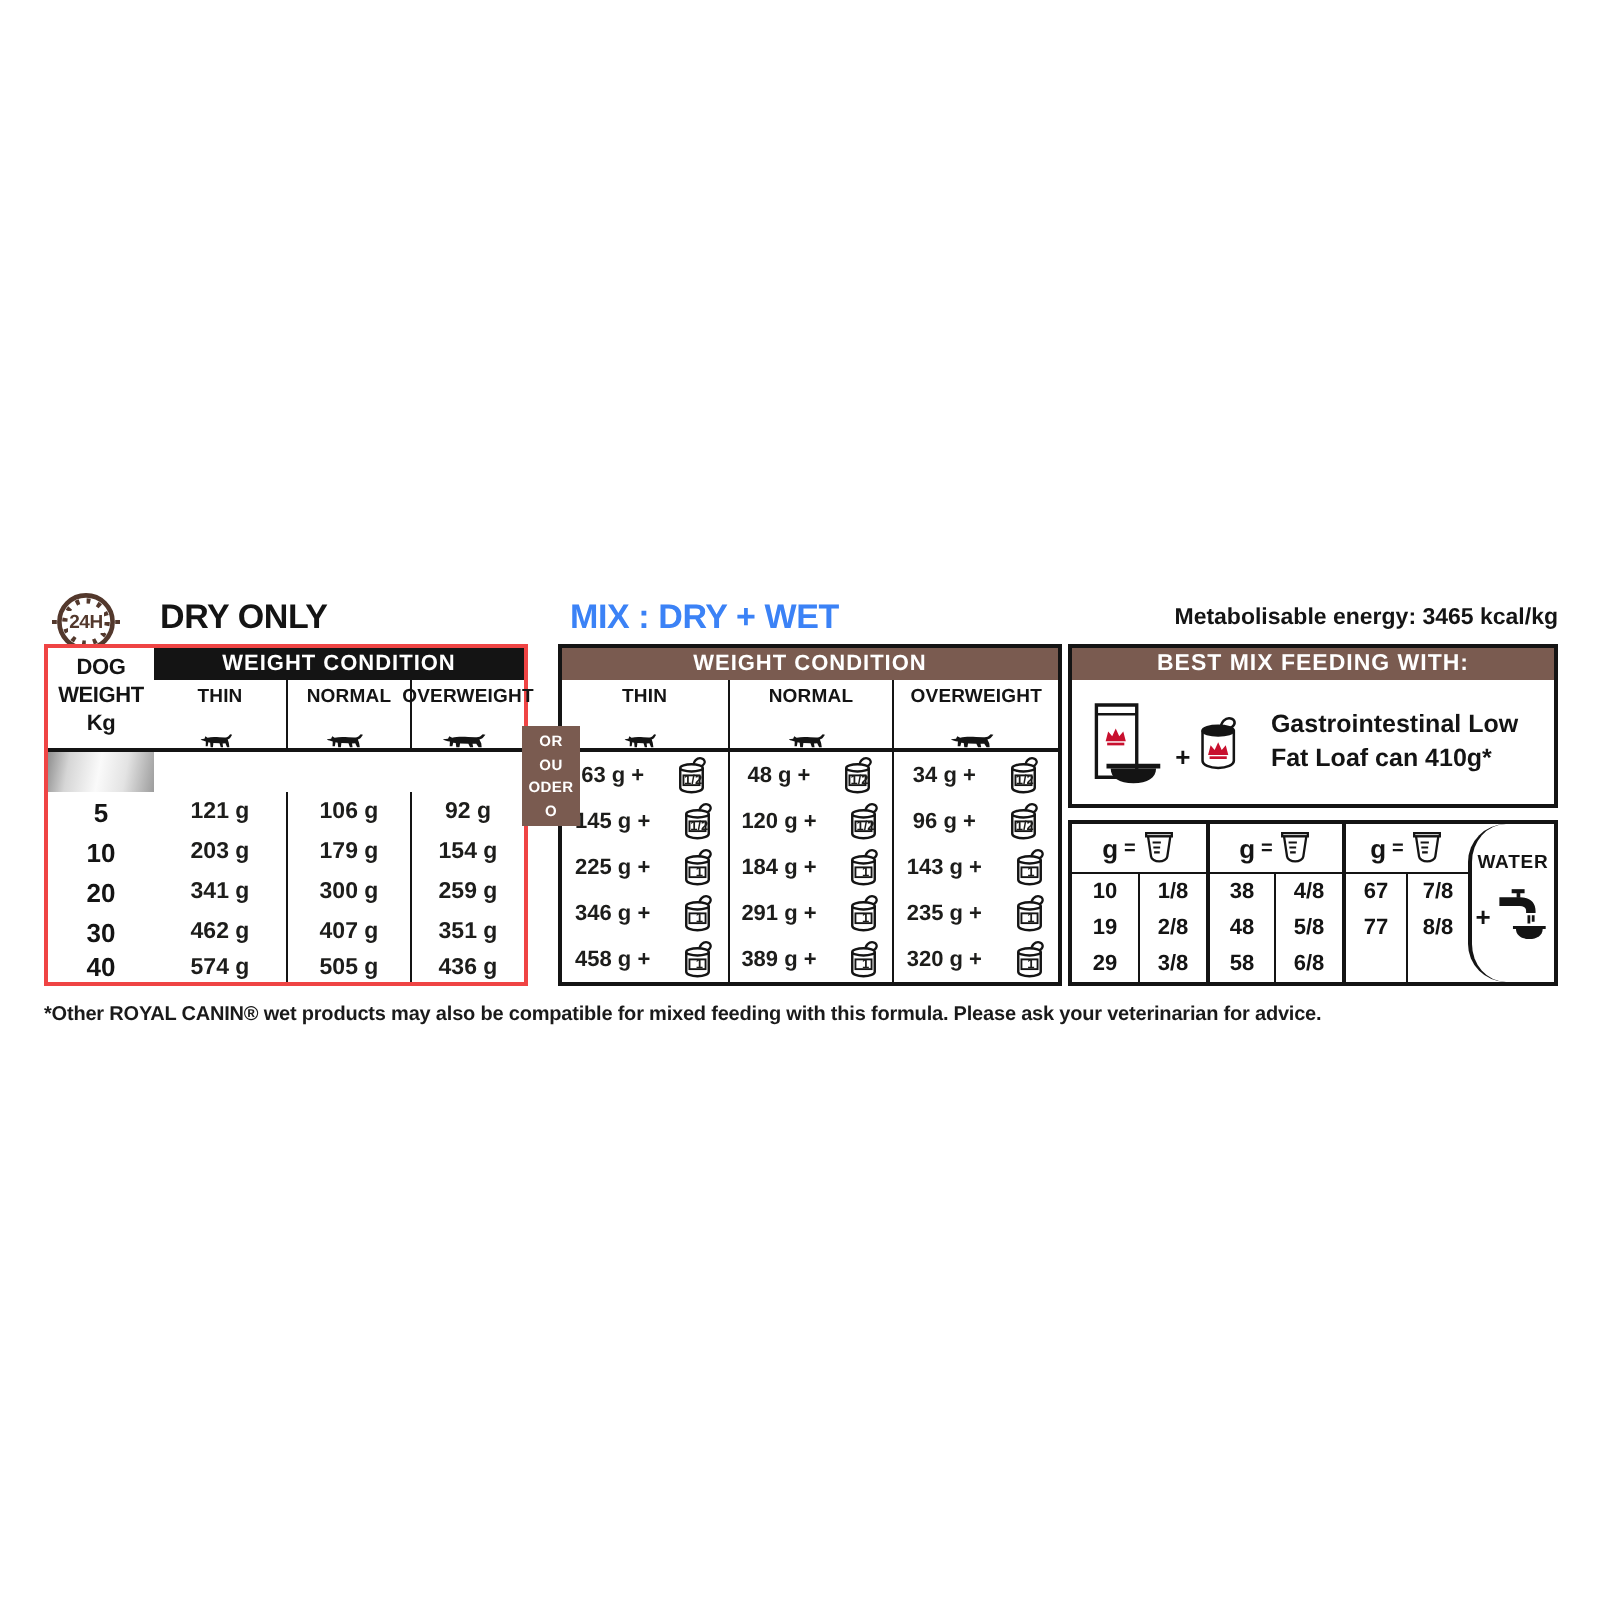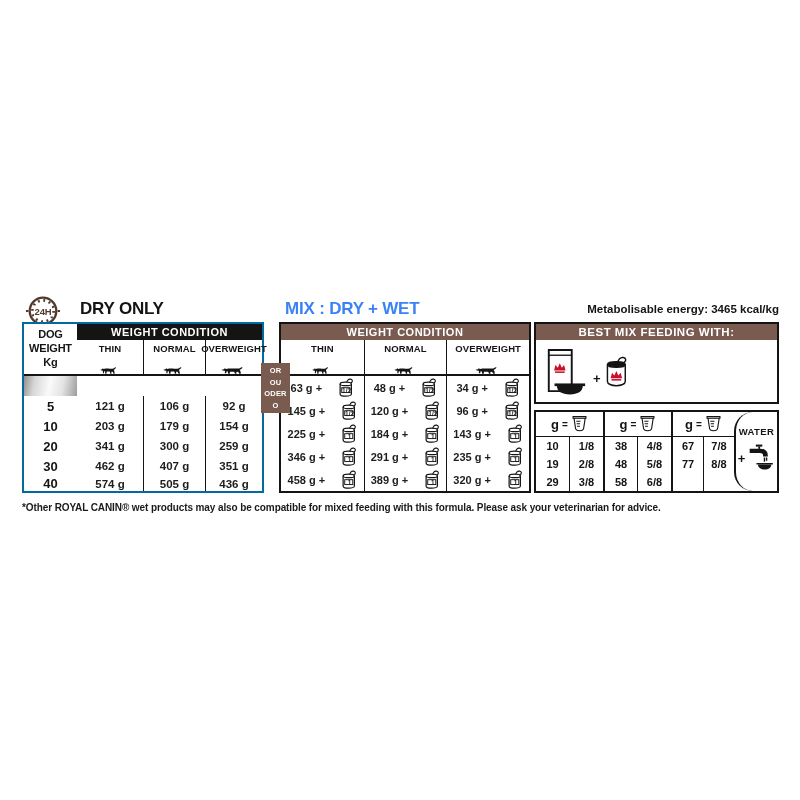--- a/index.html
+++ b/index.html
@@ -8,21 +8,21 @@
 
   
   .clock { position:absolute; left:26px; top:294px; width:34px; height:34px; }
   .clock svg { position:absolute; inset:0; }
   .clock-label { position:absolute; left:0; top:12px; width:34px; text-align:center; font-size:9.5px; font-weight:800; color:#53382c; letter-spacing:-0.2px; }
   .dry-title { position:absolute; left:80px; top:299px; font-size:17px; font-weight:800; letter-spacing:-0.2px; }
   .mix-title { position:absolute; left:285px; top:299px; font-size:17px; font-weight:800; letter-spacing:-0.2px; color:#3b82f6; }
   .energy { position:absolute; right:21px; top:303px; font-size:11.5px; font-weight:700; }
 
   
-  .dry-table { position:absolute; left:22px; top:322px; width:242px; height:171px; border:2px solid #0369a1; display:grid; grid-template-columns:53px 66px 62px 57px; grid-template-rows:16px 36px repeat(5,1fr); background:#fff; }
+  .dry-table { position:absolute; left:22px; top:322px; width:242px; height:171px; border:2px solid #ef4444; display:grid; grid-template-columns:53px 66px 62px 57px; grid-template-rows:16px 36px repeat(5,1fr); background:#fff; }
   .silver-under { position:absolute; left:0; top:0; width:53px; height:100%; background:linear-gradient(100deg,#8f8f8f 0%,#d6d6d6 20%,#fafafa 48%,#e3e3e3 72%,#9c9c9c 100%); z-index:0; }
   .dry-table > div { position:relative; z-index:1; }
   .dt-weight-head { grid-column:1; grid-row:1/3; display:flex; flex-direction:column; align-items:center; justify-content:center; font-size:11px; font-weight:800; line-height:1.25; border-bottom:2px solid #141414; letter-spacing:-0.2px; }
   .dt-cond-head { grid-column:2/5; grid-row:1; background:#141414; color:#fff; display:flex; align-items:center; justify-content:center; font-size:11px; font-weight:700; letter-spacing:0.5px; }
   .sub-cell { grid-row:2; display:flex; flex-direction:column; align-items:center; justify-content:flex-start; padding-top:3px; gap:13px; font-size:9.5px; font-weight:700; border-bottom:2px solid #141414; letter-spacing:0.1px; }
   .bl { border-left:1.5px solid #141414; }
   .wt-cell { grid-column:1; display:flex; align-items:center; justify-content:center; font-size:13px; font-weight:800; }
   .amt-cell { display:flex; align-items:center; justify-content:center; font-size:11.5px; font-weight:700; color:#1d1d1b; }
 
   
@@ -315,20 +315,21 @@
       <span class="bm-plus">+</span>
       <svg width="23" height="31" viewBox="0 0 24 32">
         <path d="M12.4,7.6 C12.2,3.4 15.2,0.8 18.2,1.4 C20.8,1.9 21.4,4.7 19.2,6.4 C17.5,7.7 14.6,8.2 12.4,7.6 Z" fill="#fff" stroke="#141414" stroke-width="1.5"></path>
         <path d="M1.5,8.6 L1.5,26.5 C1.5,29 5.7,30.8 10.8,30.8 C15.9,30.8 20.1,29 20.1,26.5 L20.1,8.6" fill="#fff" stroke="#141414" stroke-width="1.5"></path>
         <ellipse cx="10.8" cy="8.6" rx="9.3" ry="2.9" fill="#141414" stroke="#141414" stroke-width="1.5"></ellipse>
         <g transform="translate(4.8,15.5)">
           <path d="M0,7.6 L1.5,1.8 L3.9,4.6 L6,0 L8.1,4.6 L10.5,1.8 L12,7.6 Z" fill="#c8102e"></path>
           <rect x="0.9" y="8.4" width="10.2" height="1.6" fill="#c8102e"></rect>
         </g>
       </svg>
+      <div class="bm-text">Gastrointestinal Low Fat Loaf can 410g*</div>
     </div>
   </div>
 
   <div class="cup-table">
     <div class="cup-head">
       <span>g</span>
       <span class="cup-eq">=</span>
       <svg width="17" height="18" viewBox="0 0 18 19">
           <path d="M2.2,1.6 H15.8 V3.4 H2.2 Z" fill="#fff" stroke="#141414" stroke-width="1.2"></path>
           <path d="M3.2,3.4 L4.8,14 C5,15.5 6.9,16.6 9.1,16.6 C11.3,16.6 13.2,15.5 13.4,14 L15,3.4 Z" fill="#fff" stroke="#141414" stroke-width="1.2"></path>

